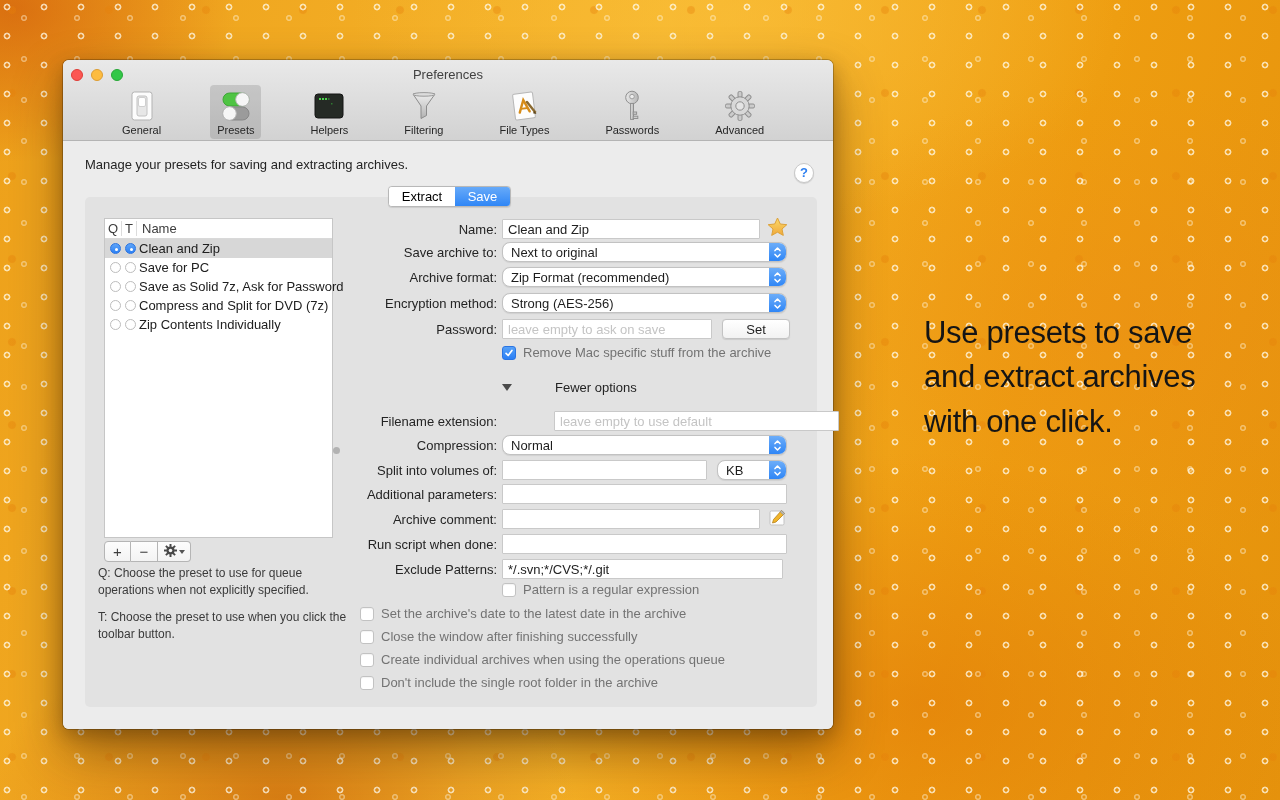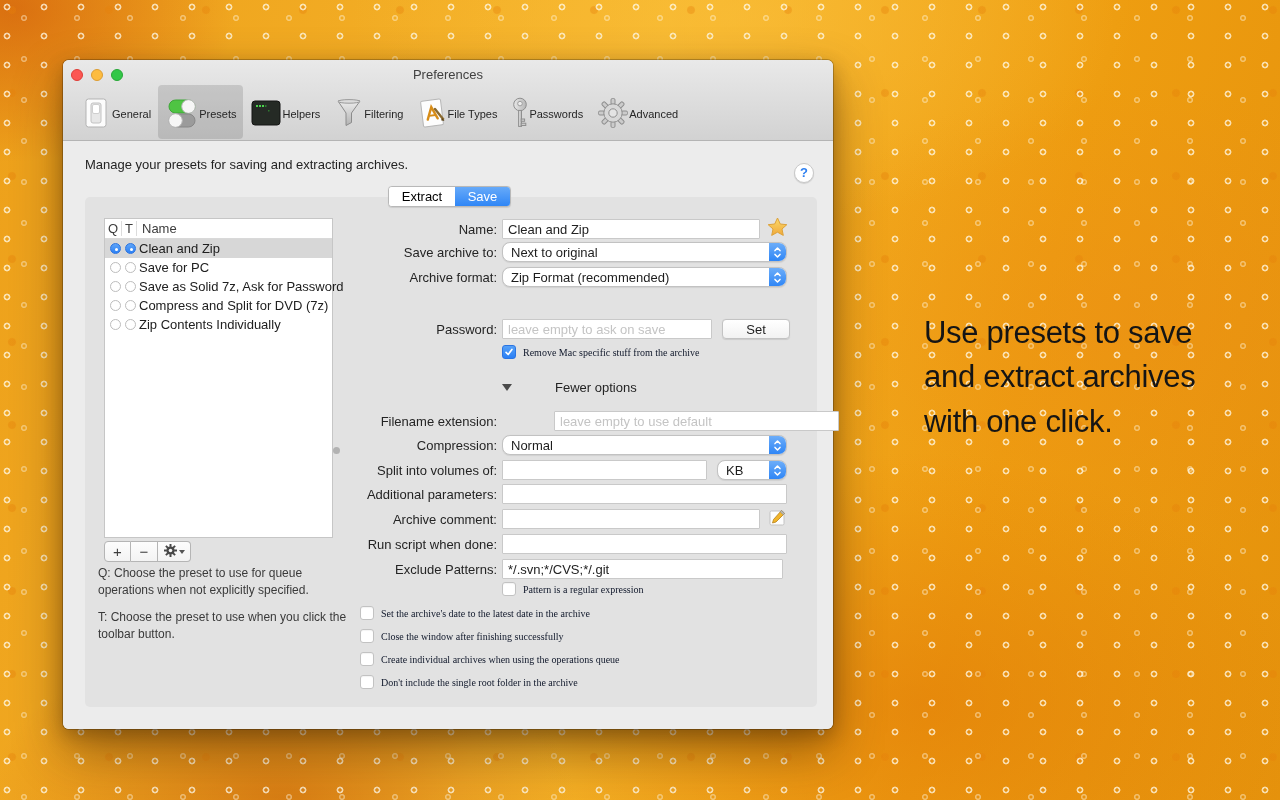--- a/index.html
+++ b/index.html
@@ -41,22 +41,22 @@
   .light { width:12px; height:12px; border-radius:50%; }
   .light.red    { background:#fc5753; border:0.5px solid #df3e38; }
   .light.yellow { background:#fdbc40; border:0.5px solid #dd9d33; }
   .light.green  { background:#33c748; border:0.5px solid #28a737; }
   .wtitle {
     position:absolute; left:0; right:0; top:7px; text-align:center;
     font-size:13px; color:#414141;
   }
   .toolbar { position:absolute; left:10px; top:25px; display:flex; align-items:flex-end; }
   .tbitem {
-    display:flex; align-items:center; justify-content:flex-end;
-    padding:5px 7px 3px; border-radius:4px; min-width:44px; height:54px;
+    display:flex; flex-direction:column; align-items:center; justify-content:flex-end;
+    padding:5px 7px 3px; border-radius:4px; min-width:44px; height:54px;margin-left:42px;
   }
   .tbitem.selected { background:rgba(0,0,0,0.12); }
   .tbitem .ticon { height:32px; display:flex; align-items:center; justify-content:center; }
   .tbitem .tlabel { font-size:11px; color:#262626; margin-top:2px; white-space:nowrap; }
 
   
   .content { position:absolute; left:0; top:81px; width:770px; height:588px;
     background:#ececec; border-radius:0 0 6px 6px; }
   .manage { position:absolute; left:22px; top:16px; font-size:13px; color:#242424; }
   .helpbtn {
@@ -130,21 +130,21 @@
     display:flex; align-items:center; justify-content:center; flex:none;
   }
   .btn {
     height:20px; background:linear-gradient(#ffffff,#f2f2f2); border:1px solid #c3c3c3;
     border-radius:4px; font-size:13px; color:#1d1d1d; display:flex; align-items:center;
     justify-content:center; box-shadow:0 0.5px 1px rgba(0,0,0,0.1);
   }
   .cb { width:14px; height:14px; border-radius:3px; flex:none; display:flex; align-items:center; justify-content:center; }
   .cb.off { background:#fff; border:1px solid #c2c2c2; box-shadow:inset 0 1px 1px rgba(0,0,0,0.05); }
   .cb.on { background:linear-gradient(#56a1f8,#2a7ff5); border:1px solid #2a74e2; }
-  .cblabel { font-size:10px; color:#0f172a; margin-left:7px; white-space:nowrap;font-family:Liberation Serif, serif; }
+  .cblabel { font-size:13px; color:#737373; margin-left:7px; white-space:nowrap; }
   .fewer { position:absolute; left:439px; top:239px; display:flex; align-items:center;gap:36px; }
   .fewer .tri { width:0; height:0; border-left:5px solid transparent; border-right:5px solid transparent; border-top:7px solid #4a4a4a; margin-right:7px; }
   .fewer .ftext { font-size:13px; color:#242424; }
   .iconbtn { width:21px; height:20px; display:flex; align-items:center; justify-content:center; }
 
   
   .caption {
     position:absolute; left:924px; top:311px; width:300px;
     font-size:31px; line-height:1.43; color:#151515; letter-spacing:-0.3px;
   }
@@ -394,20 +394,32 @@
       <div class="popup" style="width:285px;">
         <span class="pval">Zip Format (recommended)</span>
         <span class="pcap">
           <svg width="9" height="13" viewBox="0 0 9 13">
               <path d="M2 4.6 L4.5 2 L7 4.6 M2 8.4 L4.5 11 L7 8.4" stroke="#fff" stroke-width="1.5" fill="none" stroke-linecap="round" stroke-linejoin="round"></path>
             </svg>
         </span>
       </div>
     </div>
 
+    <div class="frow" style="top:152px;">
+      <div class="flabel">Encryption method:</div>
+      <div class="fgap"></div>
+      <div class="popup" style="width:285px;">
+        <span class="pval">Strong (AES-256)</span>
+        <span class="pcap">
+          <svg width="9" height="13" viewBox="0 0 9 13">
+              <path d="M2 4.6 L4.5 2 L7 4.6 M2 8.4 L4.5 11 L7 8.4" stroke="#fff" stroke-width="1.5" fill="none" stroke-linecap="round" stroke-linejoin="round"></path>
+            </svg>
+        </span>
+      </div>
+    </div>
 
     <div class="frow" style="top:178px;">
       <div class="flabel">Password:</div>
       <div class="fgap"></div>
       <input class="tfield" style="width: 210px;" placeholder="leave empty to ask on save">
       <div style="width:10px;"></div>
       <div class="btn" style="width:68px;">Set</div>
     </div>
 
     <div class="frow" style="top:204px; left:439px;">

